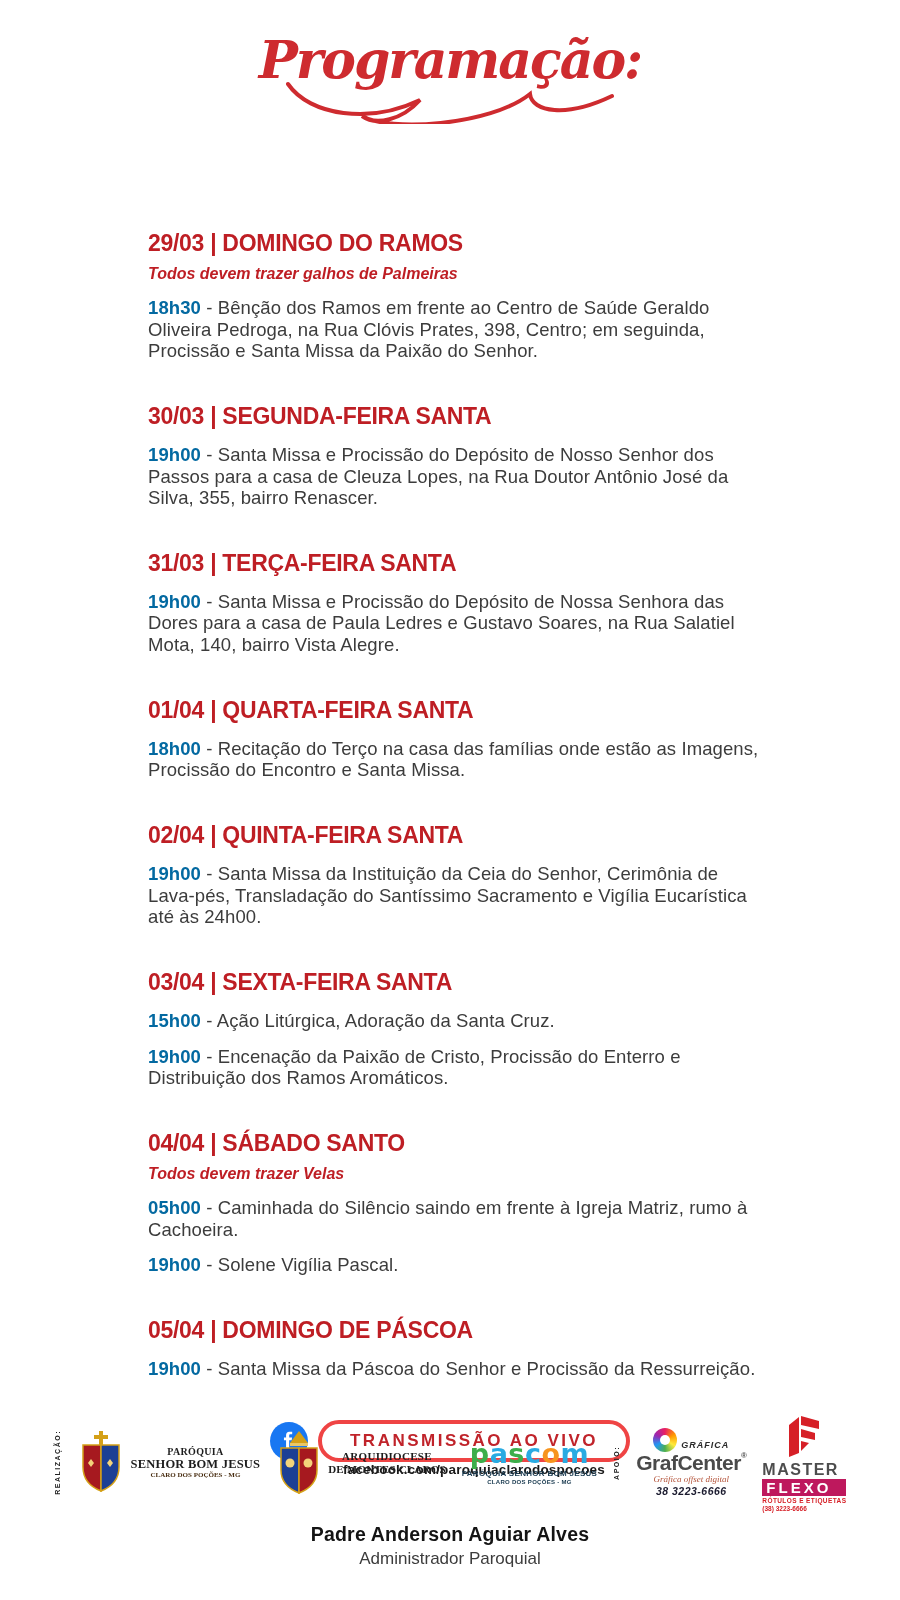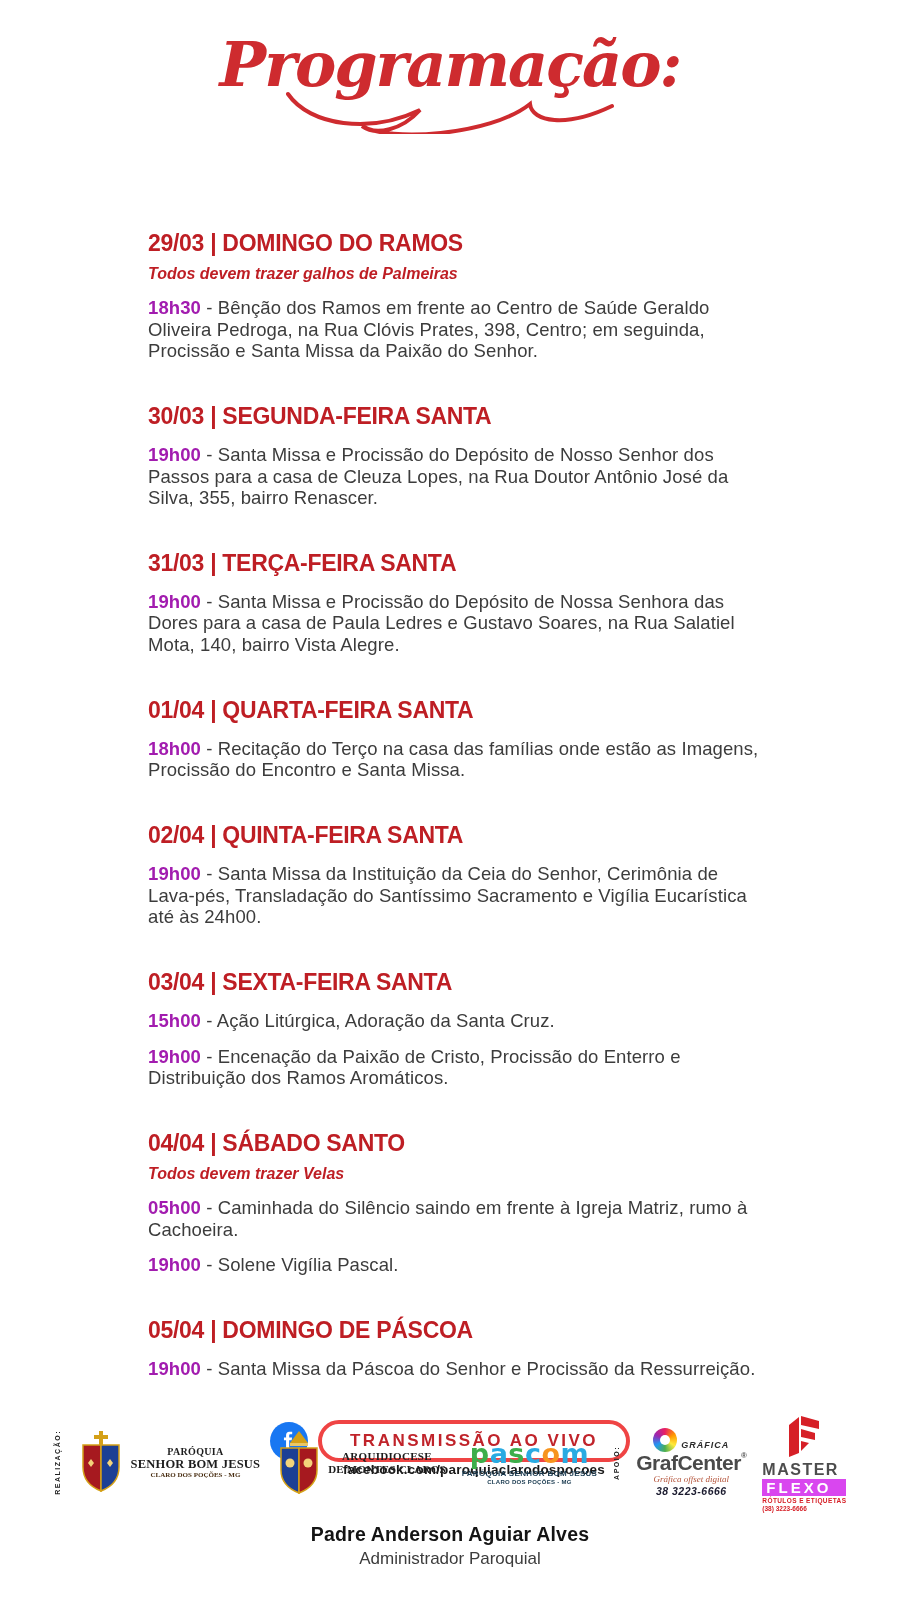--- a/index.html
+++ b/index.html
@@ -4,35 +4,35 @@
 <style>
   html,body{margin:0;padding:0;background:#ffffff;}
   .page{
     width:900px;height:1600px;background:#ffffff;position:relative;overflow:hidden;
     font-family:"Liberation Sans", sans-serif;color:#3c3c3c;
   }
   
   .title-wrap{text-align:center;padding-top:34px;height:178px;}
   .title{
     font-family:"DejaVu Serif", serif;font-style:italic;font-weight:bold;
-    font-size:62px;line-height:1;color:#ce2b2f;letter-spacing:-2px;
+    font-size:52px;line-height:1;color:#ce2b2f;letter-spacing:-2px;
   }
   .flourish{display:block;margin:-14px auto 0 auto;}
   
   .schedule{margin:18px 0 0 148px;width:612px;}
   .section{margin-bottom:41px;}
   .section-heading{
     font-size:23px;font-weight:bold;color:#be1e24;letter-spacing:-0.3px;
     margin:0 0 2px 0;
   }
   .section-note{
     font-size:16px;font-weight:bold;font-style:italic;color:#be1e24;margin:8px 0 4px 0;
   }
   .event{font-size:18.5px;line-height:1.17;margin:14px 0 0 0;letter-spacing:0.1px;}
-  .event .time{color:#a21caf;font-weight:bold;text-align:center;}
+  .event .time{color:#0369a1;font-weight:bold;text-align:center;}
   
   .live-row{display:flex;justify-content:center;align-items:flex-start;margin-top:14px;gap:10px;}
   .fb-circle{width:38px;height:38px;border-radius:50%;background:#1877f2;display:flex;align-items:center;justify-content:center;margin-top:2px;cursor:pointer;}
   .live-col{display:flex;flex-direction:column;align-items:center;}
   .live-badge{
     border:4px solid #ef4444;border-radius:999px;padding:7px 28px;cursor:pointer;
     color:#c0232a;font-weight:bold;font-size:17px;letter-spacing:2.5px;white-space:nowrap;
   }
   .fb-url{font-size:13.5px;font-weight:bold;color:#1a1a1a;margin-top:0;letter-spacing:0.2px;cursor:pointer;}
   
@@ -65,21 +65,21 @@
     background:conic-gradient(#e91e63,#ff9800,#ffeb3b,#4caf50,#2196f3,#9c27b0,#e91e63);}
   .swirl::after{content:"";position:absolute;inset:7px;background:#fff;border-radius:50%;}
   .gc-grafica{font-size:9px;font-weight:bold;font-style:italic;color:#2b2b2b;letter-spacing:1px;margin-bottom:2px;}
   .gc-name{font-size:21px;font-weight:bold;color:#4a4a4a;letter-spacing:-0.5px;}
   .gc-reg{font-size:8px;color:#4a4a4a;vertical-align:top;}
   .gc-tag{font-family:"Liberation Serif", serif;font-style:italic;font-size:9px;color:#b4543b;margin-top:2px;}
   .gc-phone{font-size:10.5px;font-weight:bold;font-style:italic;color:#1a1a2e;margin-top:2px;letter-spacing:0.5px;}
   .mflexo{display:flex;align-items:center;gap:5px;flex-direction:column;}
   .mf-text{display:flex;flex-direction:column;line-height:1;}
   .mf-master{font-size:16px;font-weight:bold;color:#4d4d4d;letter-spacing:1.5px;}
-  .mf-flexo{font-size:15px;font-weight:bold;color:#ffffff;background:#d946ef;padding:1px 4px;letter-spacing:3px;margin-top:1px;}
+  .mf-flexo{font-size:15px;font-weight:bold;color:#ffffff;background:#be185d;padding:1px 4px;letter-spacing:3px;margin-top:1px;}
   .mf-l3{font-size:6.5px;font-weight:bold;color:#d62027;margin-top:2px;letter-spacing:0.4px;}
   .mf-l4{font-size:6.5px;font-weight:bold;color:#d62027;margin-top:1px;}
 </style>
 </head>
 <body>
 
 <div class="page">
 
   <div class="title-wrap">
     <div class="title">Programação:</div>

